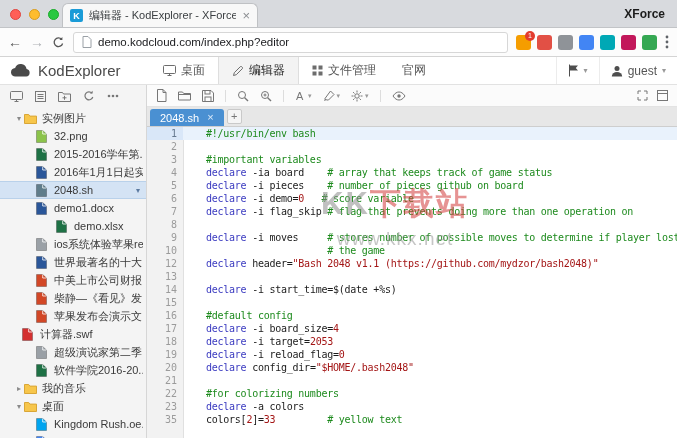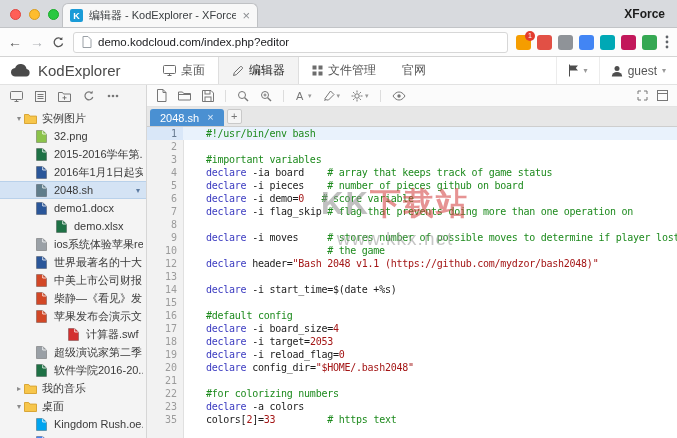--- a/index.html
+++ b/index.html
@@ -338,21 +338,21 @@
         </div>
         <div class="tree-row" style="padding-left: 36px;">
           <span class="tree-icon">
             <svg width="11" height="13" viewBox="0 0 11 13">
               <path d="M.5 .5h6.2L10.5 4v8.5H.5z" fill="#d24726" stroke="rgba(0,0,0,.25)"></path>
               <path d="M6.7 .5V4h3.8" fill="none" stroke="rgba(255,255,255,.8)"></path>
             </svg>
           </span>
           <span class="tree-label">苹果发布会演示文...</span>
         </div>
-        <div class="tree-row" style="padding-left: 36px; margin-left: 32px;">
+        <div class="tree-row" style="padding-left: 22px;">
           <span class="tree-icon">
             <svg width="11" height="13" viewBox="0 0 11 13">
               <path d="M.5 .5h6.2L10.5 4v8.5H.5z" fill="#d32f2f" stroke="rgba(0,0,0,.25)"></path>
               <path d="M6.7 .5V4h3.8" fill="none" stroke="rgba(255,255,255,.8)"></path>
             </svg>
           </span>
           <span class="tree-label">计算器.swf</span>
         </div>
         <div class="tree-row" style="padding-left: 36px;">
           <span class="tree-icon">
@@ -514,21 +514,21 @@
           <div class="code-row"><span class="gutter">14</span><span class="src"><span class="tk-k">declare</span><span class="tk-p"> -i start_time=$(date +%s)</span></span></div>
           <div class="code-row"><span class="gutter">15</span><span class="src"></span></div>
           <div class="code-row"><span class="gutter">16</span><span class="src"><span class="tk-c">#default config</span></span></div>
           <div class="code-row"><span class="gutter">17</span><span class="src"><span class="tk-k">declare</span><span class="tk-p"> -i board_size=</span><span class="tk-n">4</span></span></div>
           <div class="code-row"><span class="gutter">18</span><span class="src"><span class="tk-k">declare</span><span class="tk-p"> -i target=</span><span class="tk-n">2053</span></span></div>
           <div class="code-row"><span class="gutter">19</span><span class="src"><span class="tk-k">declare</span><span class="tk-p"> -i reload_flag=</span><span class="tk-n">0</span></span></div>
           <div class="code-row"><span class="gutter">20</span><span class="src"><span class="tk-k">declare</span><span class="tk-p"> config_dir=</span><span class="tk-s">"$HOME/.bash2048"</span></span></div>
           <div class="code-row"><span class="gutter">21</span><span class="src"></span></div>
           <div class="code-row"><span class="gutter">22</span><span class="src"><span class="tk-c">#for colorizing numbers</span></span></div>
           <div class="code-row"><span class="gutter">23</span><span class="src"><span class="tk-k">declare</span><span class="tk-p"> -a colors</span></span></div>
-          <div class="code-row"><span class="gutter">35</span><span class="src"><span class="tk-p">colors[</span><span class="tk-n">2</span><span class="tk-p">]=</span><span class="tk-n">33</span><span class="tk-p">         </span><span class="tk-c"># https text</span></span></div>
+          <div class="code-row"><span class="gutter">35</span><span class="src"><span class="tk-p">colors[</span><span class="tk-n">2</span><span class="tk-p">]=</span><span class="tk-n">33</span><span class="tk-p">         </span><span class="tk-c"># yellow text</span></span></div>
         </div>
       <div class="watermark">
         <div class="wm-big"><span>KK</span><span class="red">下载站</span></div>
         <div class="wm-url">www.kkx.net</div>
       </div>
     </div>
   </div>
 </div>
 
 </body></html>

